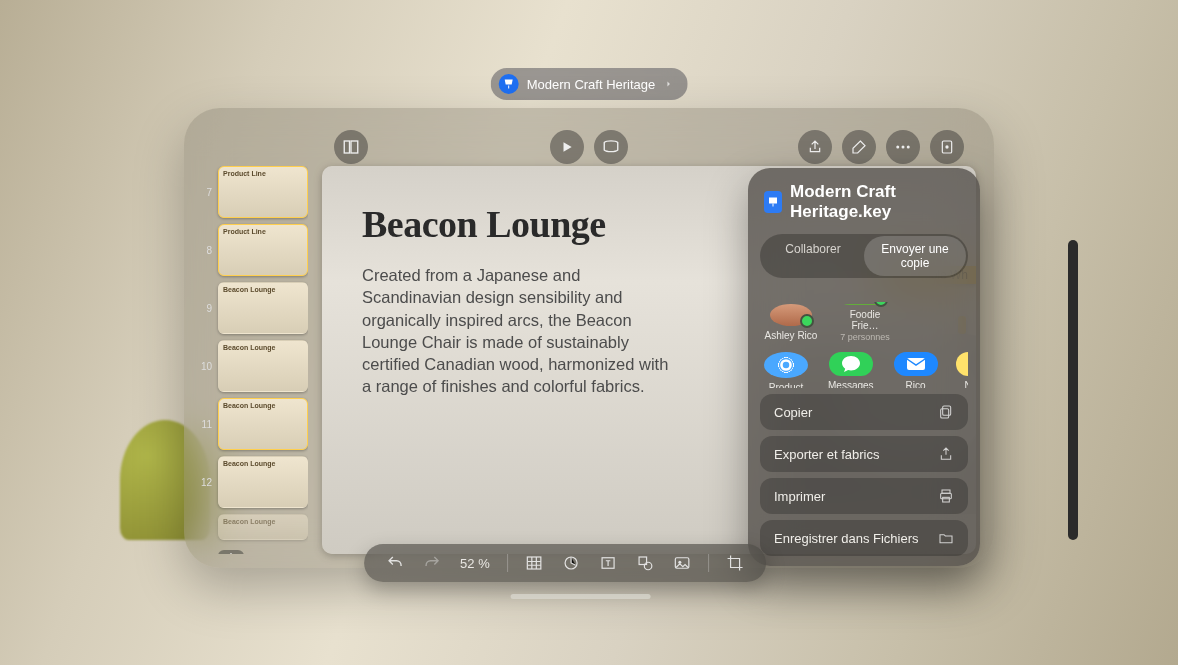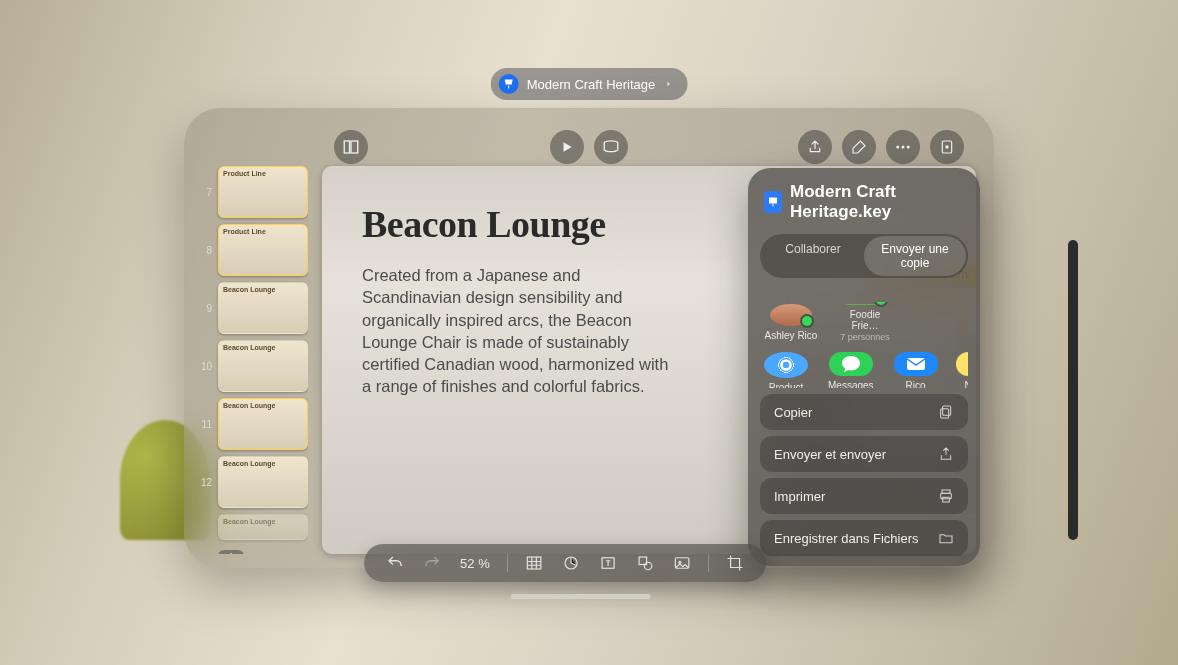--- a/index.html
+++ b/index.html
@@ -394,21 +394,21 @@
     <div class="action">
       <span>Copier</span>
       <span class="aicon">
         <svg width="16" height="16" viewBox="0 0 24 24">
             <rect x="7" y="3" width="12" height="14" rx="2" fill="none" stroke="#eee" stroke-width="1.6"></rect>
             <rect x="4" y="7" width="12" height="14" rx="2" fill="none" stroke="#eee" stroke-width="1.6"></rect>
           </svg>
       </span>
     </div>
     <div class="action">
-      <span>Envoyer et envoyer</span>
+      <span>Exporter et fabrics</span>
       <span class="aicon">
         <svg width="16" height="16" viewBox="0 0 24 24">
             <path fill="none" stroke="#eee" stroke-width="1.6" d="M12 3v10M8 7l4-4 4 4M5 14v6h14v-6"></path>
           </svg>
       </span>
     </div>
     <div class="action">
       <span>Imprimer</span>
       <span class="aicon">
         <svg width="16" height="16" viewBox="0 0 24 24">

